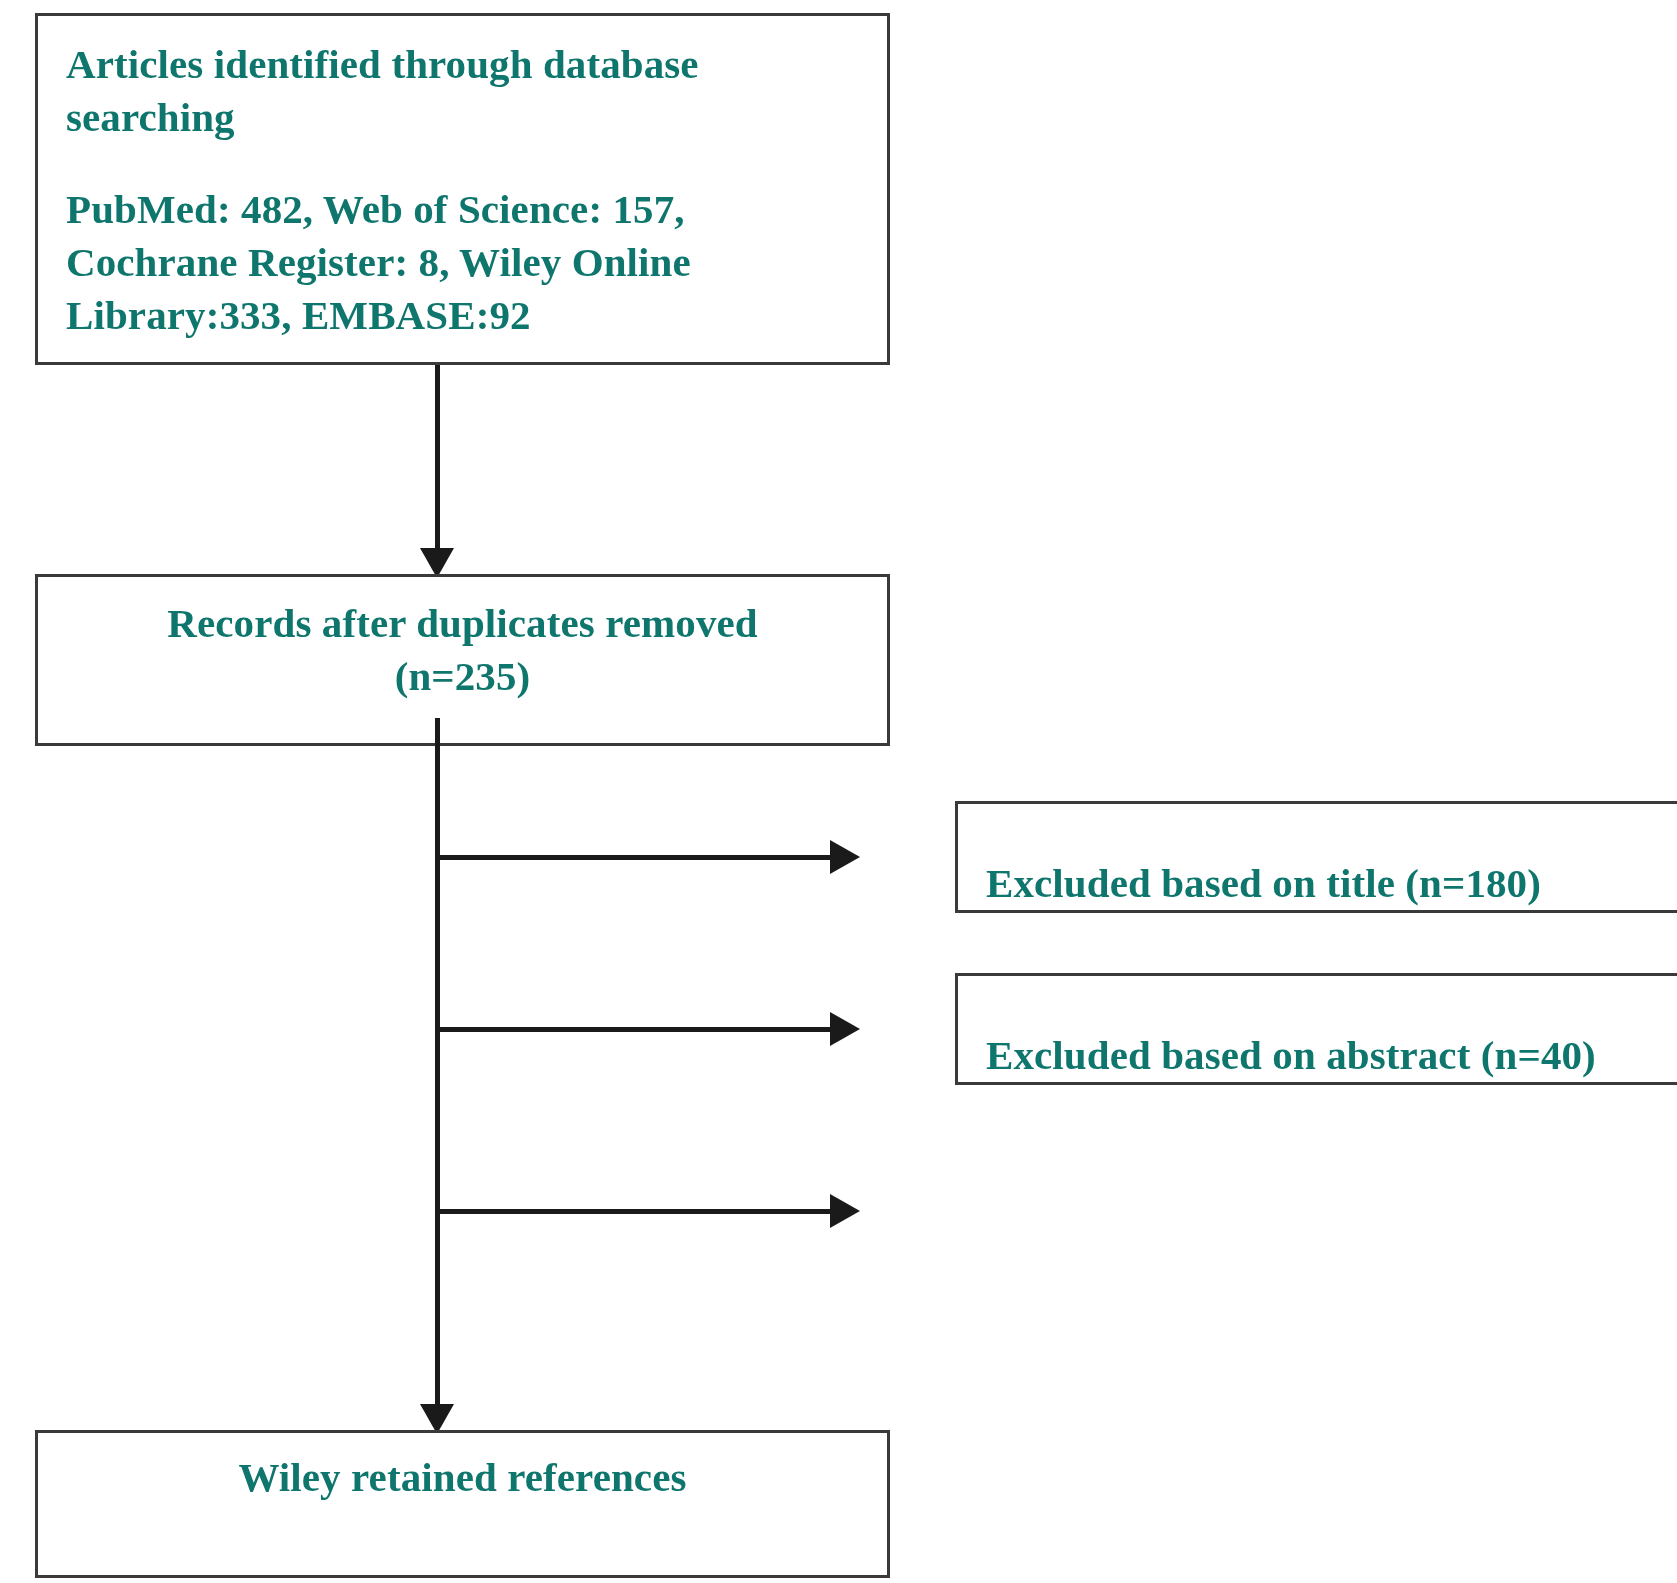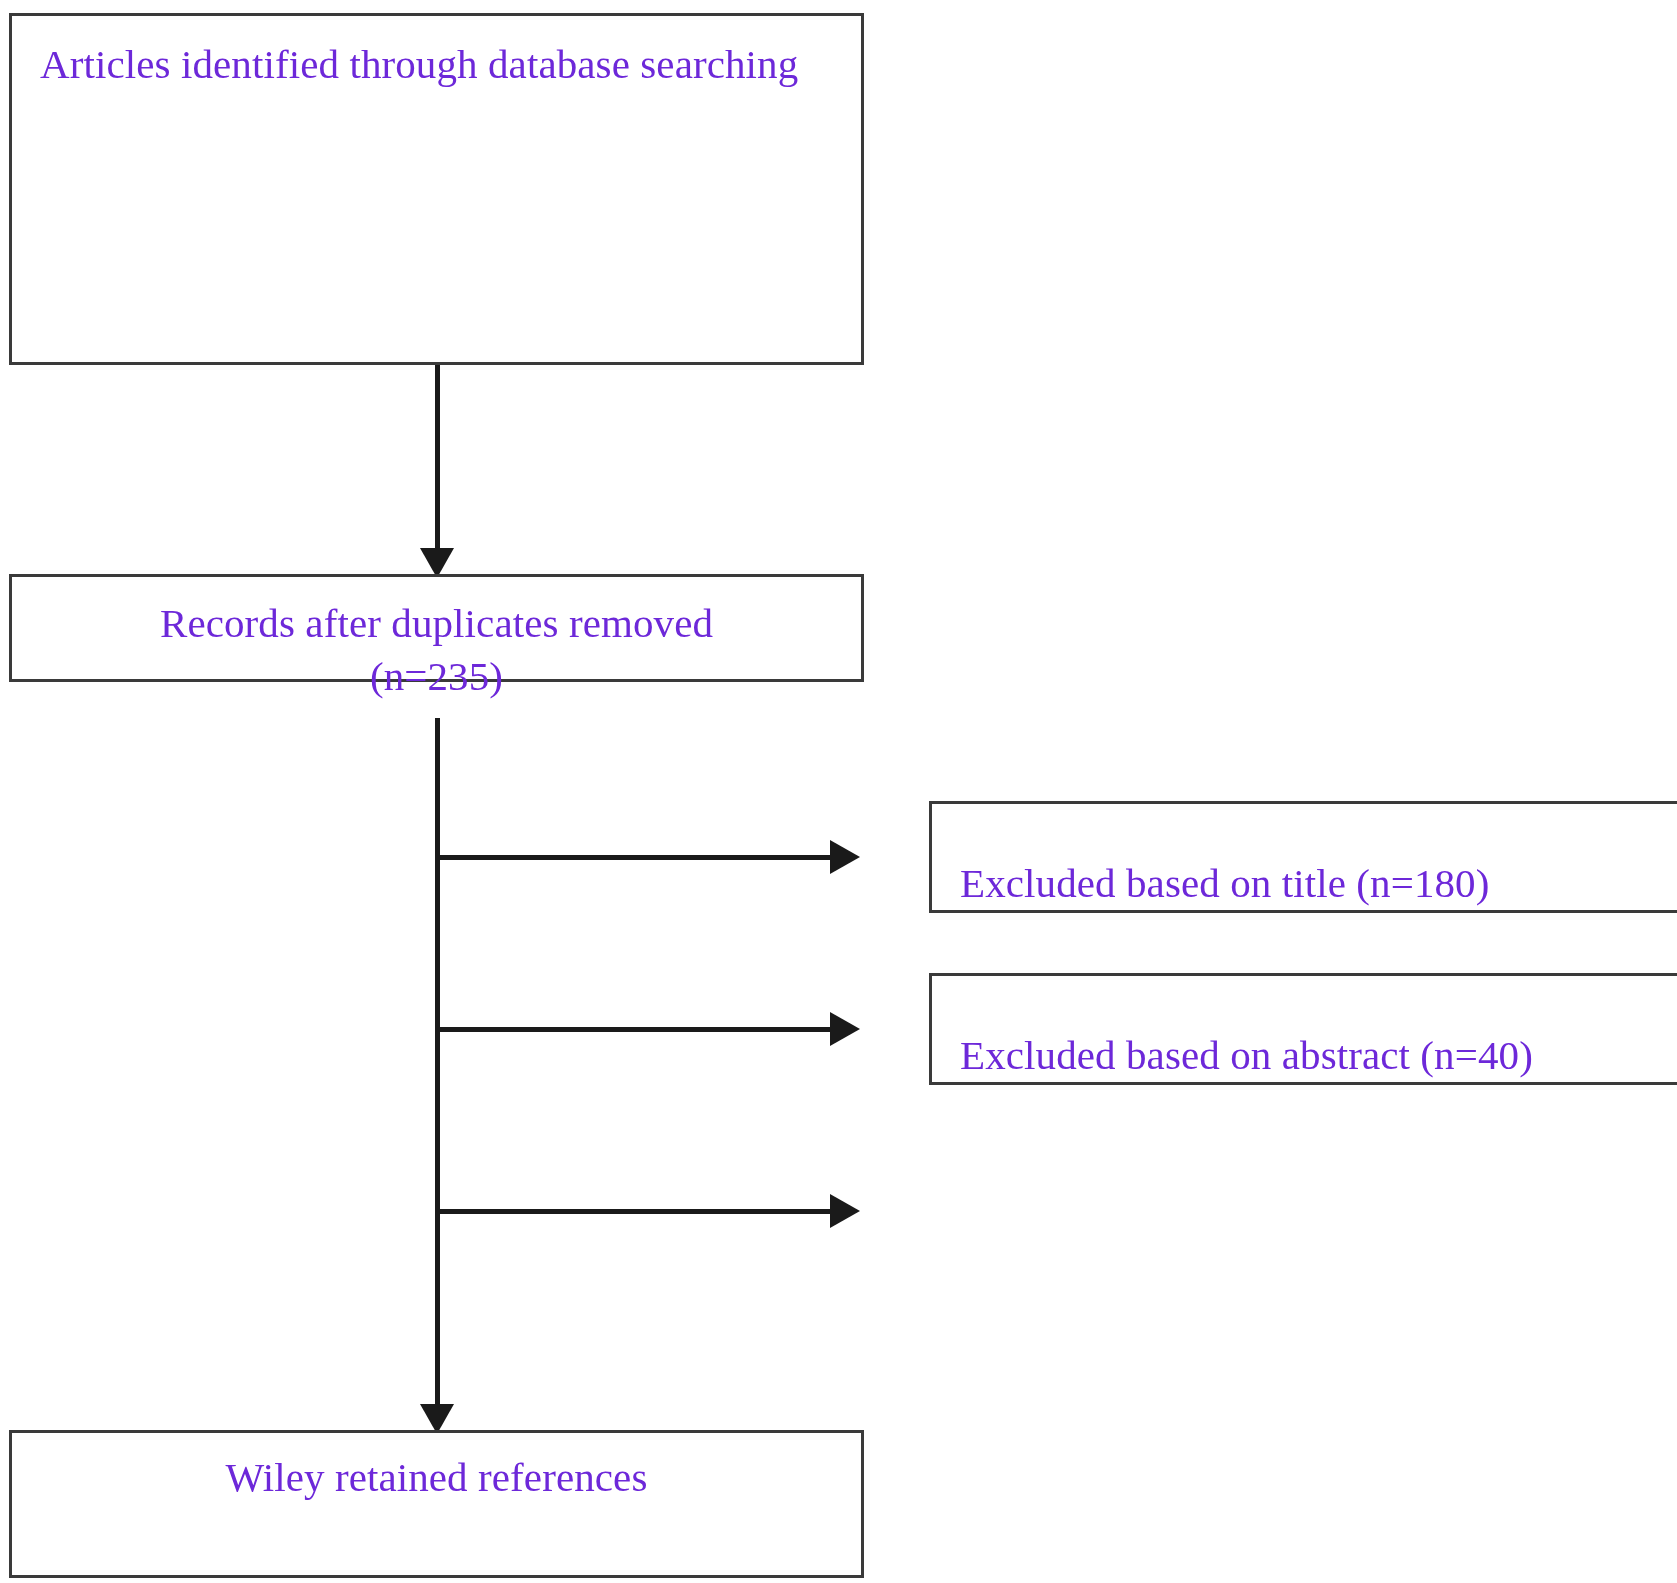--- a/index.html
+++ b/index.html
@@ -19,24 +19,25 @@
     background: #ffffff;
     overflow: hidden;
   }
 
   
   .node {
     position: absolute;
     box-sizing: border-box;
     border: 3px solid #3a3a3a;
     background: #ffffff;
-    color: #6d28d9;
-    font-weight: normal;
+    color: #0f766e;
+    font-weight: bold;
     line-height: 1.30;
     letter-spacing: 0.1px;
+    margin-left: 26px;
   }
 
   .node .txt {
     display: block;
     white-space: pre-wrap;
   }
 
   
   #box-identification {
     left: 9px;
@@ -51,21 +52,21 @@
   }
   #box-identification .line-2 {
     margin: 0;
   }
 
   
   #box-duplicates {
     left: 9px;
     top: 574px;
     width: 855px;
-    height: 108px;
+    height: 172px;
     font-size: 41px;
     text-align: center;
     padding-top: 20px;
   }
 
   
   #box-retained {
     left: 9px;
     top: 1430px;
     width: 855px;
@@ -143,20 +144,21 @@
   #arrowhead-abstract { left: 830px; top: 1012px; }
   #arrowhead-fulltext { left: 830px; top: 1194px; }
 </style>
 </head>
 <body>
 
 <div id="diagram">
 
   <div class="node" id="box-identification">
     <span class="txt line-1">Articles identified through database searching</span>
+    <span class="txt line-2">PubMed: 482, Web of Science: 157, Cochrane Register: 8, Wiley Online Library:333, EMBASE:92</span>
   </div>
 
   <div class="line vline" id="spine-top"></div>
   <div class="arrow-down" id="arrowhead-to-duplicates"></div>
 
   <div class="node" id="box-duplicates">
     <span class="txt">Records after duplicates removed</span>
     <span class="txt">(n=235)</span>
   </div>
 

